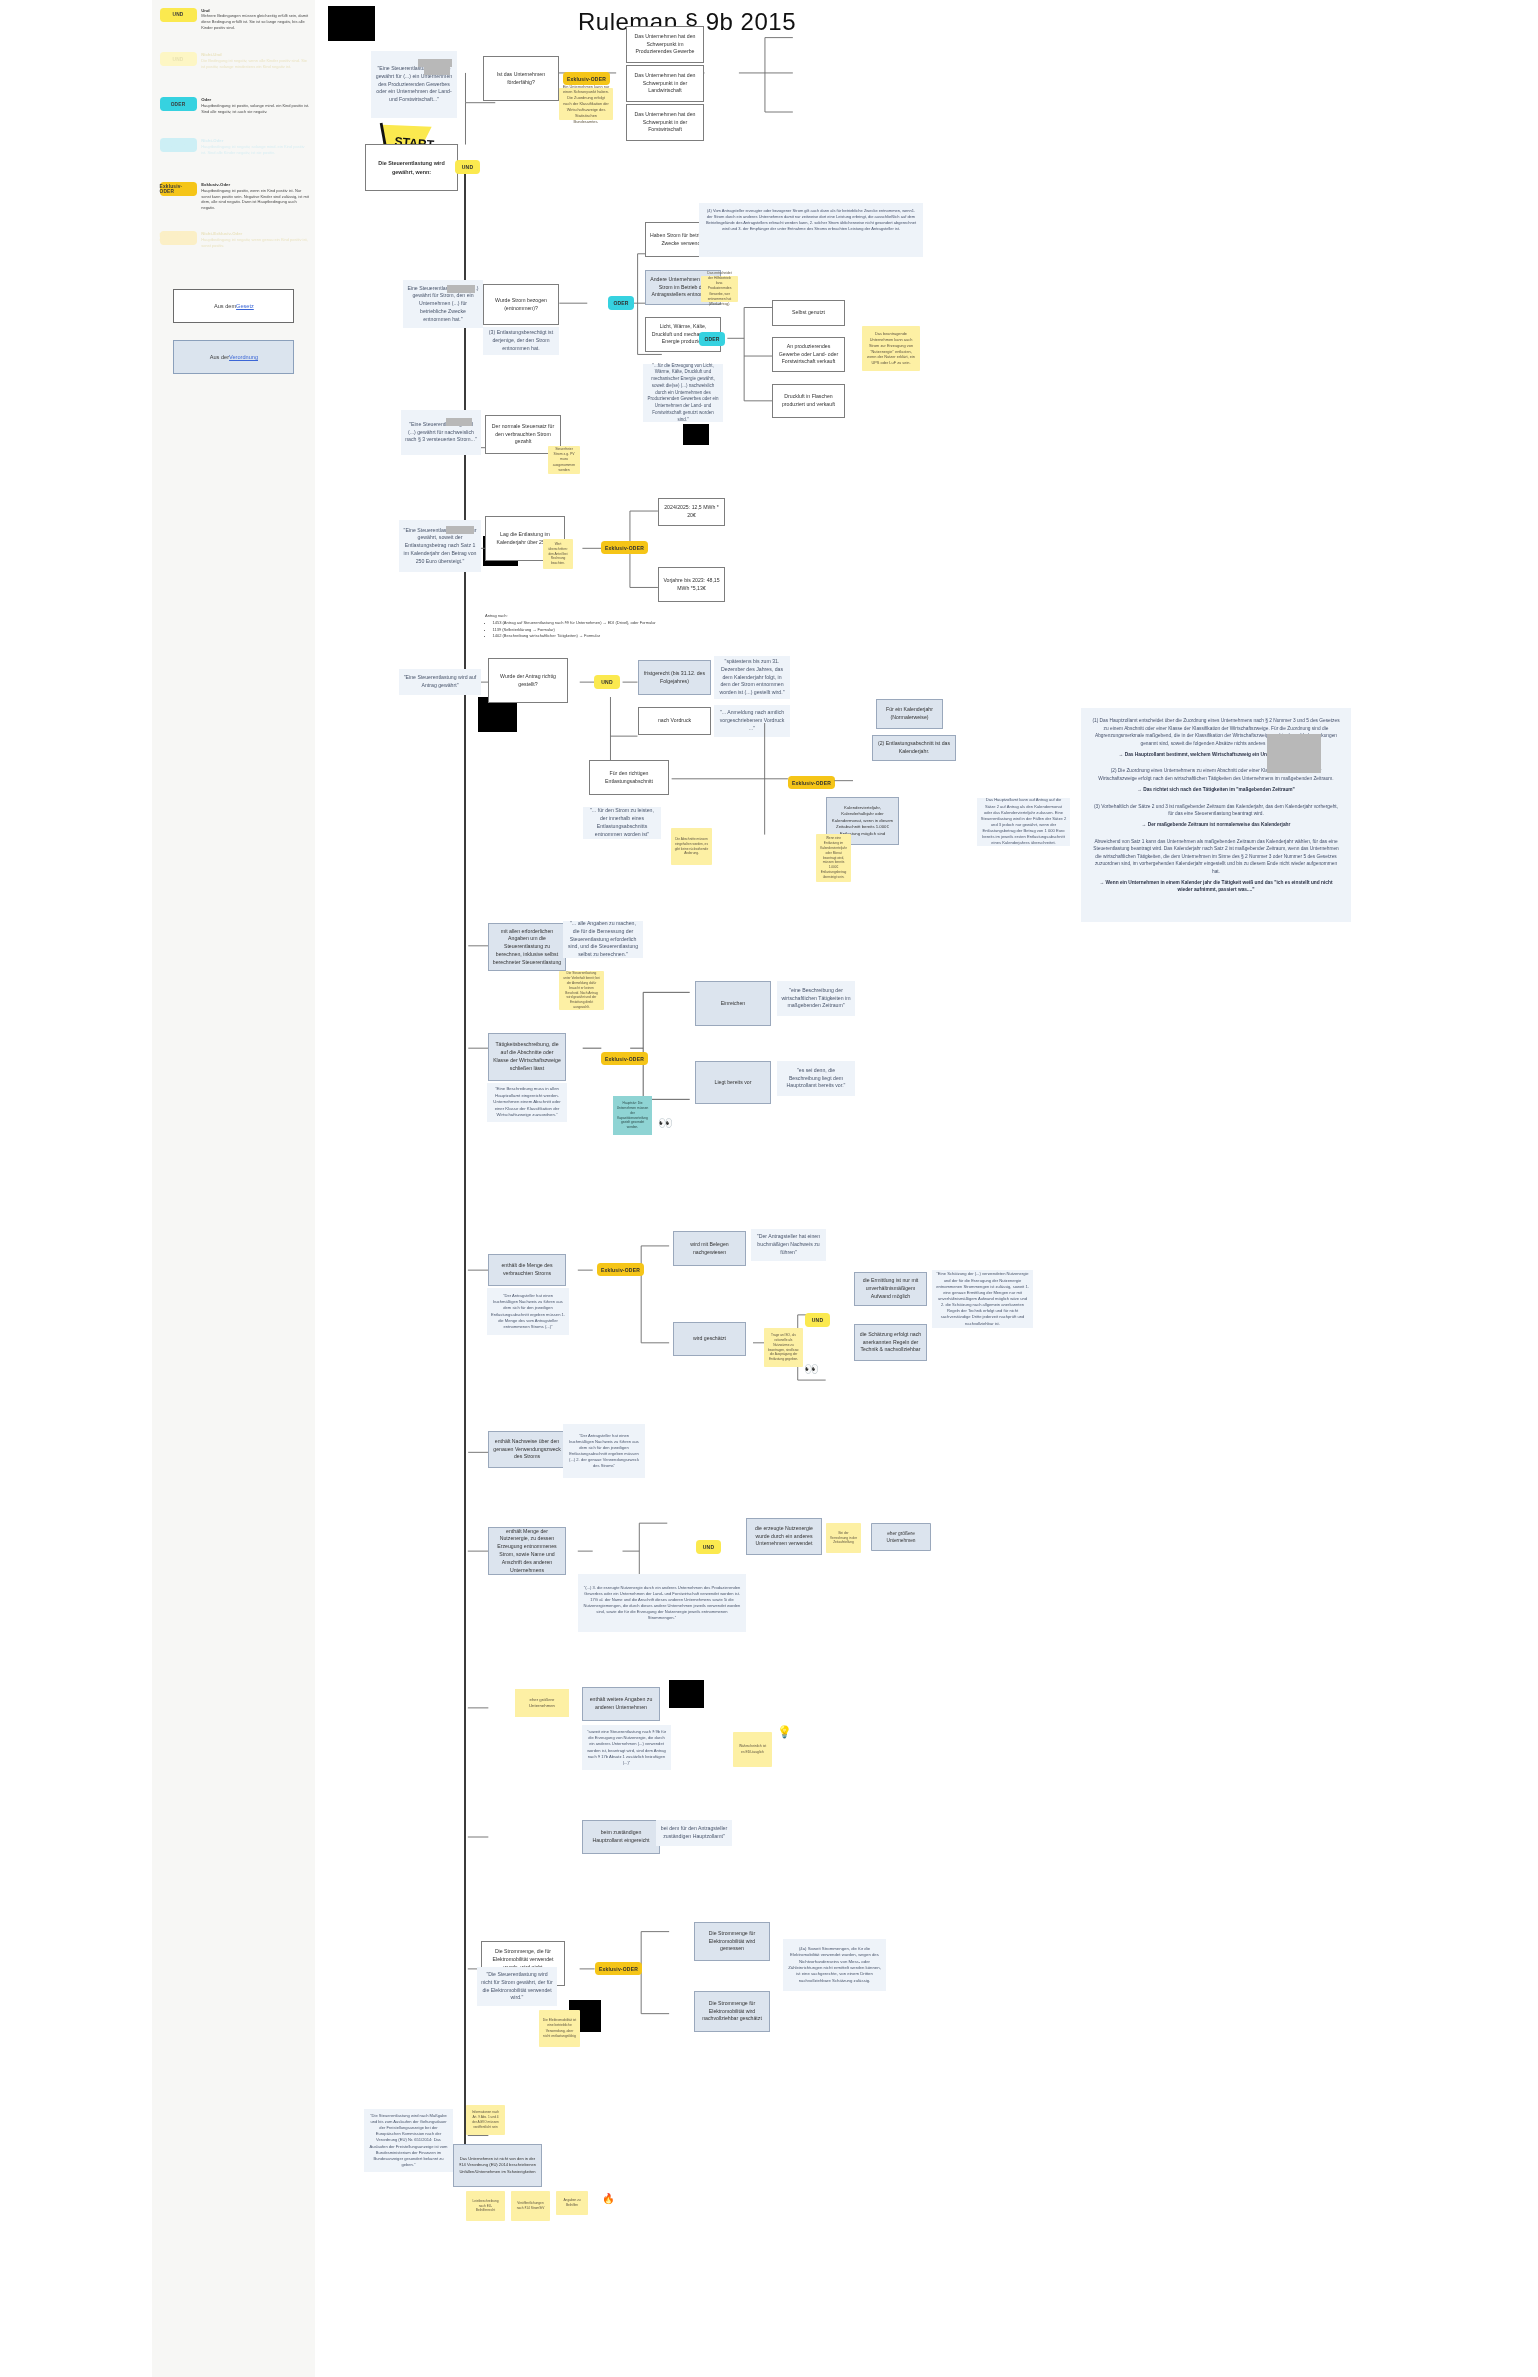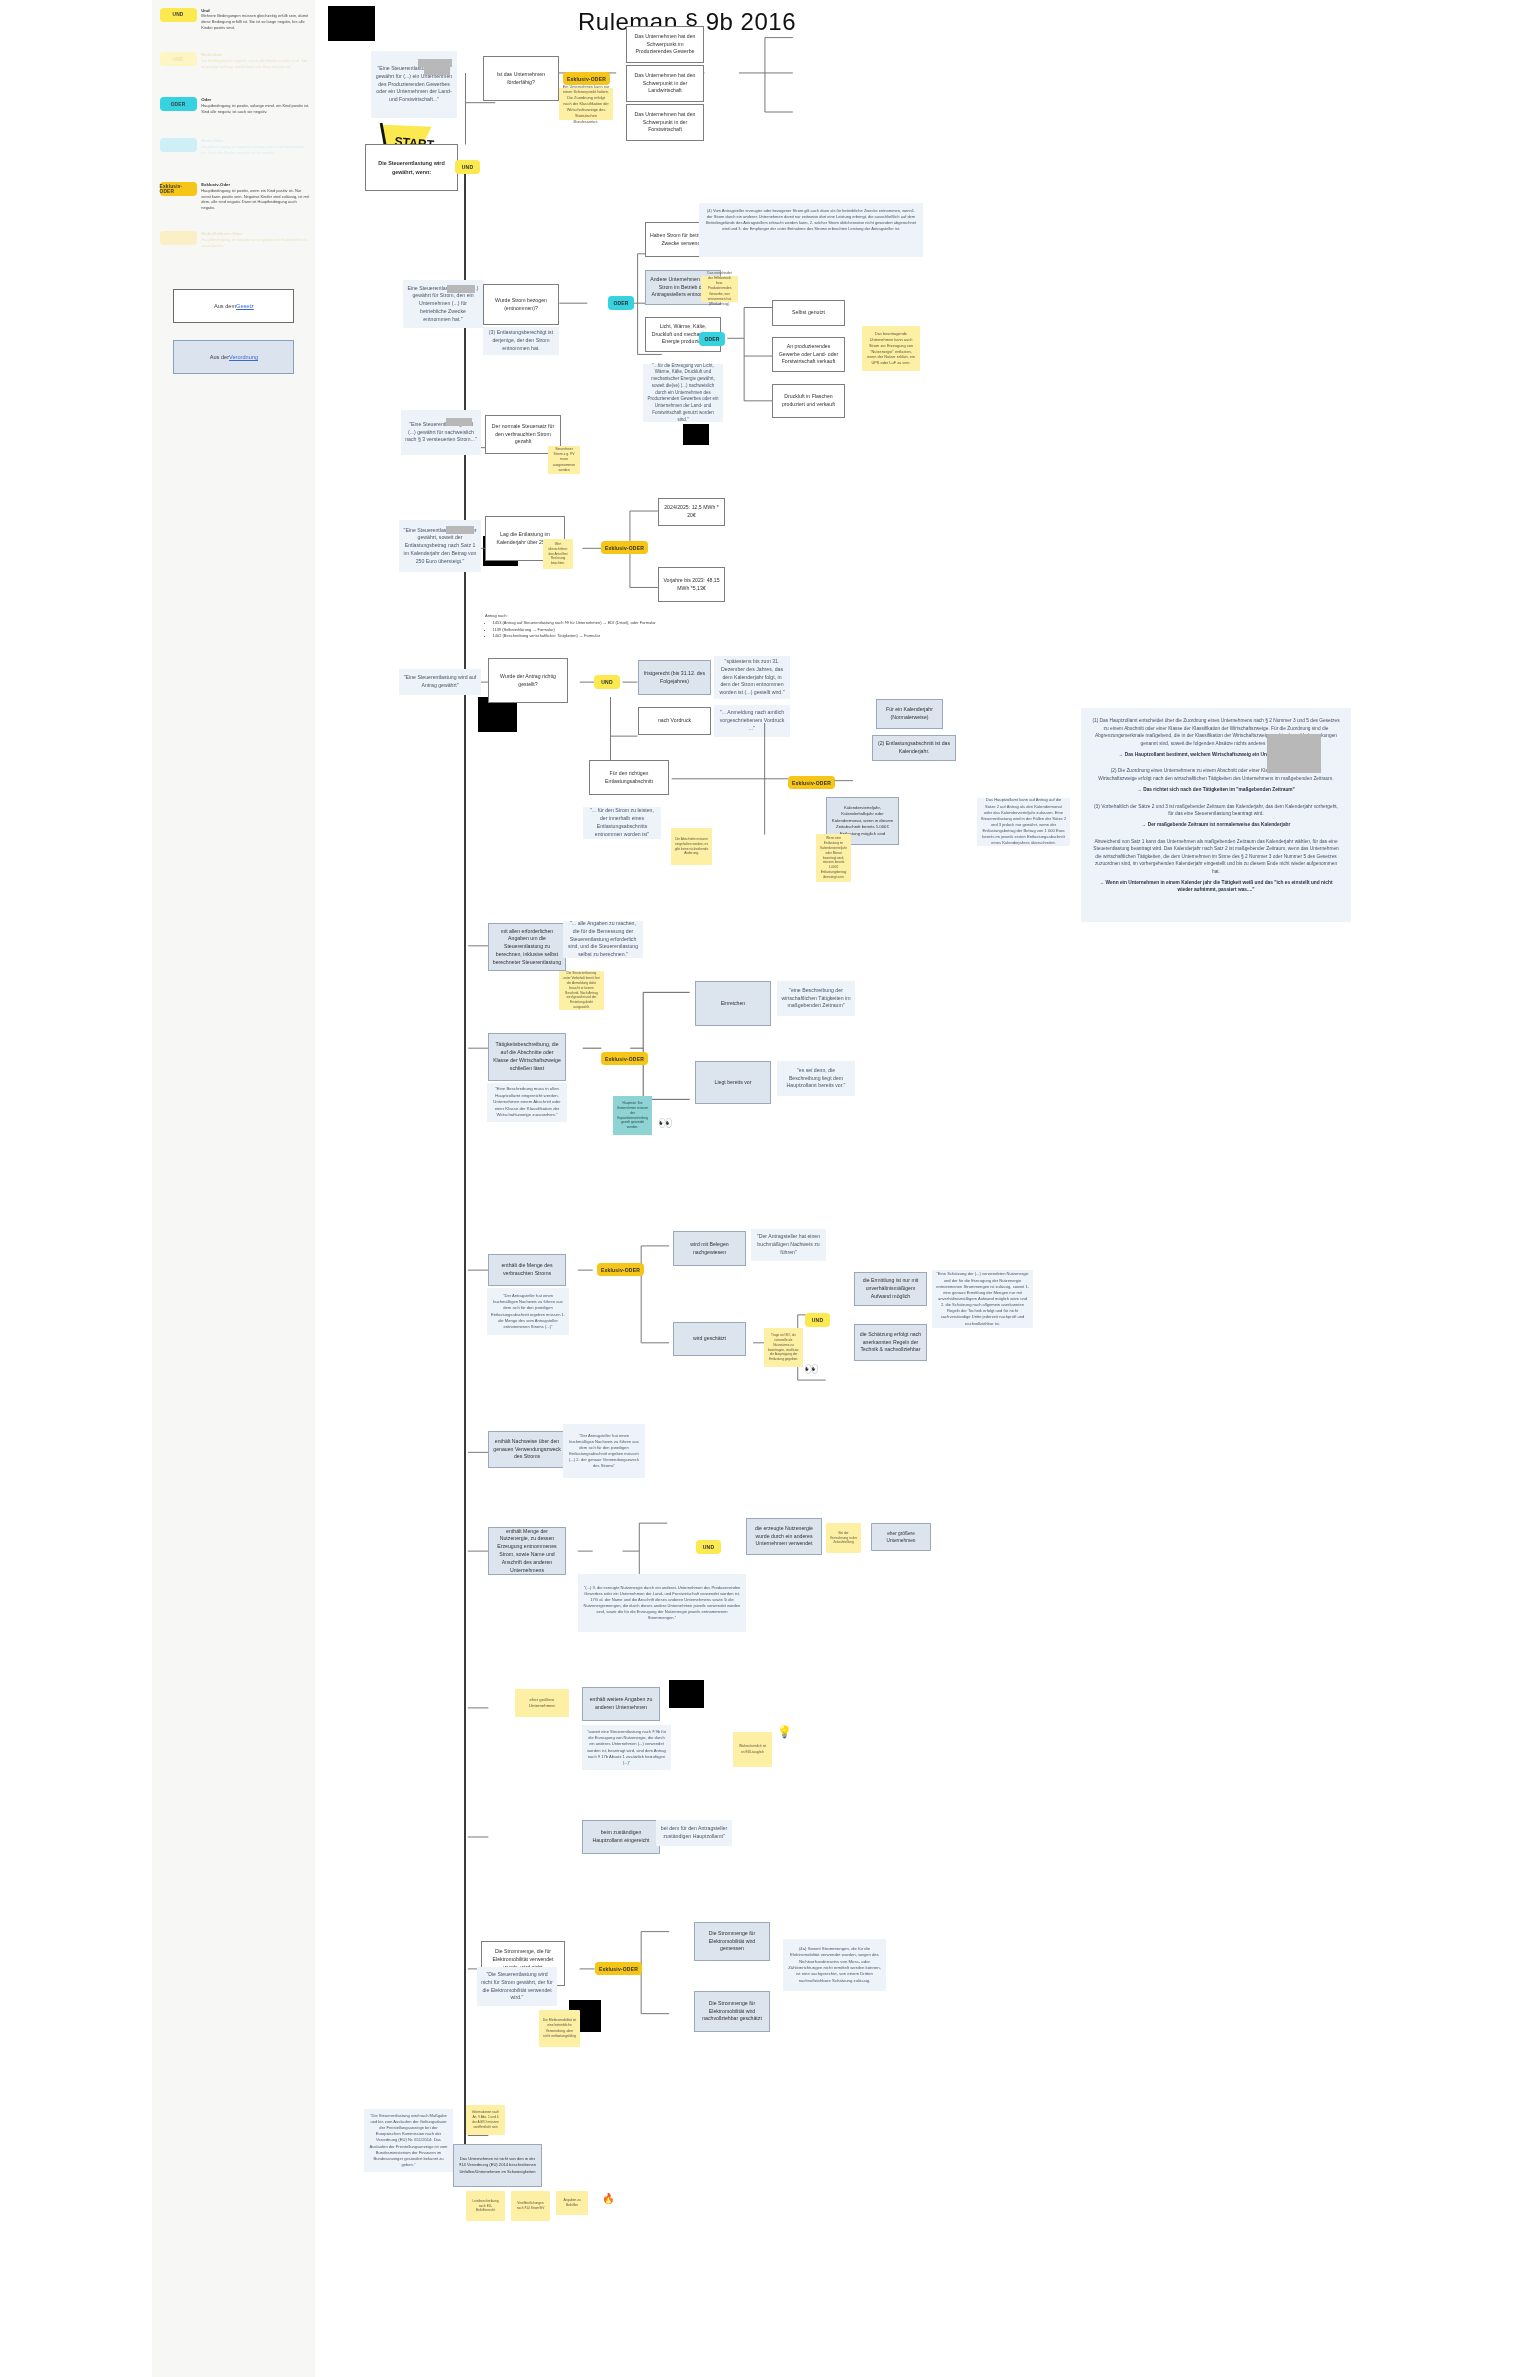--- a/index.html
+++ b/index.html
@@ -150,21 +150,21 @@
   <div class="legend-box gesetz">
     <span>Aus dem </span>
       <a href="#">Gesetz</a>
   </div>
   <div class="legend-box vo">
     <span>Aus der </span>
       <a href="#">Verordnung</a>
   </div>
 </div>
 
-<div id="page-title">Rulemap § 9b  2016</div>
+<div id="page-title">Rulemap § 9b  2015</div>
 
 <div class="spine" style="top:166px;height:2004px;"></div>
 
 <div class="redact" style="left:328px;top:5.6px;width:47px;height:35px;"></div>
 <div class="redact" style="left:683px;top:424px;width:26px;height:20.5px;"></div>
 <div class="redact" style="left:483px;top:536px;width:35px;height:30px;"></div>
 <div class="redact" style="left:478px;top:697px;width:39px;height:35px;"></div>
 <div class="redact" style="left:669px;top:1680px;width:35px;height:28px;"></div>
 <div class="redact" style="left:569px;top:2000px;width:32px;height:32px;"></div>
 

